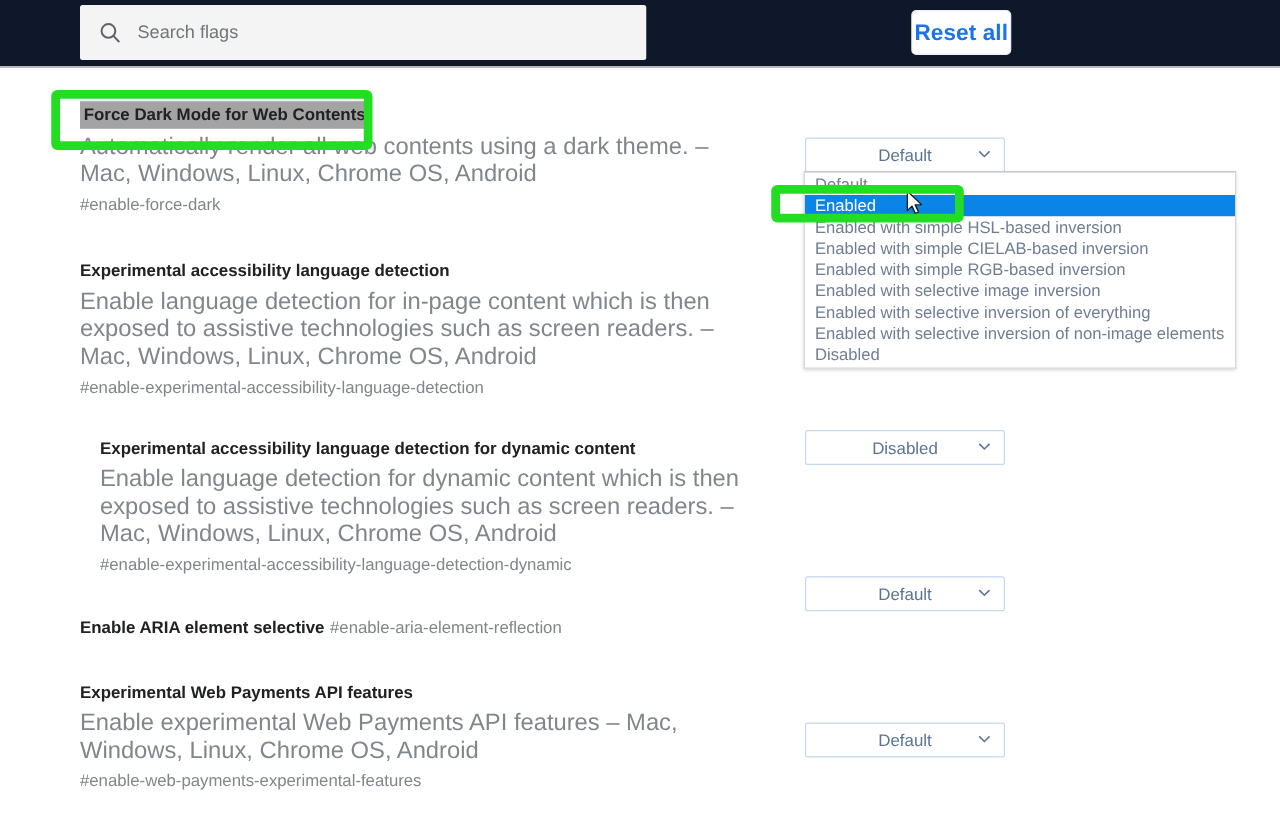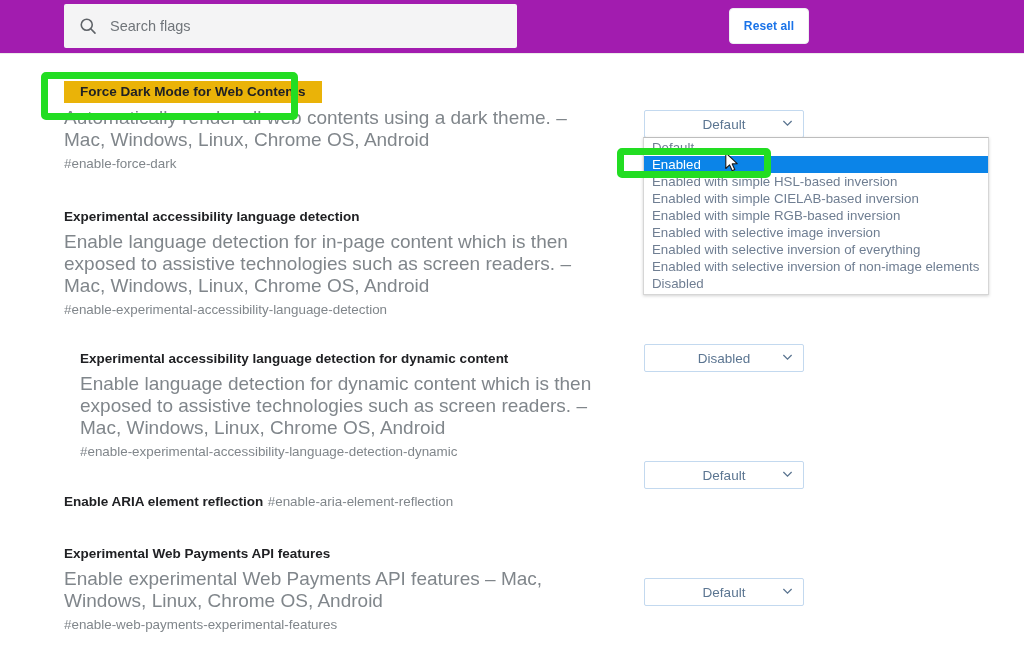--- a/index.html
+++ b/index.html
@@ -9,21 +9,21 @@
     width: 1024px; height: 655px;
     background: #ffffff;
     font-family: "Liberation Sans", sans-serif;
     overflow: hidden;
   }
   #root { position: relative; width: 1024px; height: 655px; background:#fff; }
 
   
   .topbar {
     position: absolute; left: 0; top: 0; width: 1024px; height: 54px;
-    background: #a21caf;
+    background: #0f172a;
     border-bottom: 1px solid #ebebeb;
   }
   .search-box {
     position: absolute; left: 64px; top: 4px; width: 453px; height: 44px;
     background: #f4f4f5;
     border-radius: 2px;
     display: flex; align-items: center;
     padding-left: 14px;
   }
   .search-icon { width: 20px; height: 20px; flex: 0 0 20px; margin-right: 12px; }
@@ -35,42 +35,42 @@
     width: 380px; height: 24px; padding: 0;
   }
   .search-input::placeholder { color: #70757a; opacity: 1; }
 
   .reset-btn {
     position: absolute; left: 729px; top: 8px; width: 80px; height: 36px;
     background: #ffffff;
     border: 1px solid #eceff1;
     border-radius: 4px;
     color: #1a73e8;
-    font-size: 12px; font-weight: bold;
+    font-size: 18px; font-weight: bold;
     font-family: "Liberation Sans", sans-serif;
     cursor: pointer;
     display: flex; align-items: center; justify-content: center;
     letter-spacing: 0.1px;
   }
 
   
   .flags { position: absolute; left: 0; top: 54px; width: 1024px; }
   .flag-row {
     position: relative;
     display: flex;
     align-items: flex-start;
     padding: 0;
   }
   .flag-text { width: 580px; padding-left: 64px; }
   .flag-title {
     font-size: 13.5px; font-weight: bold; color: #202124;
     line-height: 20px; margin: 0 0 4px 0;
     display: inline-block;
   }
-  .flag-title.hl { background: #eab308; padding: 1px 16px; }
+  .flag-title.hl { background: #a3a3a3; padding: 1px 3px; }
   .flag-desc {
     font-size: 19px; color: #80868b; line-height: 22px;
     margin: 0 0 2px 0;
   }
   .flag-anchor {
     font-size: 13.4px; color: #80868b; line-height: 22px;
     display: inline-block;
     cursor: pointer;
   }
 
@@ -178,21 +178,21 @@
     <div class="flag-row" style="padding-top:28px;padding-left:16px;">
       <div class="flag-text">
         <div class="flag-title">Experimental accessibility language detection for dynamic content</div>
         <div class="flag-desc">Enable language detection for dynamic content which is then exposed to assistive technologies such as screen readers. – Mac, Windows, Linux, Chrome OS, Android</div>
         <span class="flag-anchor">#enable-experimental-accessibility-language-detection-dynamic</span>
       </div>
     </div>
 
     <div class="flag-row" style="padding-top:28px;">
       <div class="flag-text">
-        <div class="flag-title">Enable ARIA element reflection</div>
+        <div class="flag-title">Enable ARIA element selective</div>
         <span class="flag-anchor">#enable-aria-element-reflection</span>
       </div>
     </div>
 
     <div class="flag-row" style="padding-top:28px;">
       <div class="flag-text">
         <div class="flag-title">Experimental Web Payments API features</div>
         <div class="flag-desc">Enable experimental Web Payments API features – Mac, Windows, Linux, Chrome OS, Android</div>
         <span class="flag-anchor">#enable-web-payments-experimental-features</span>
       </div>

